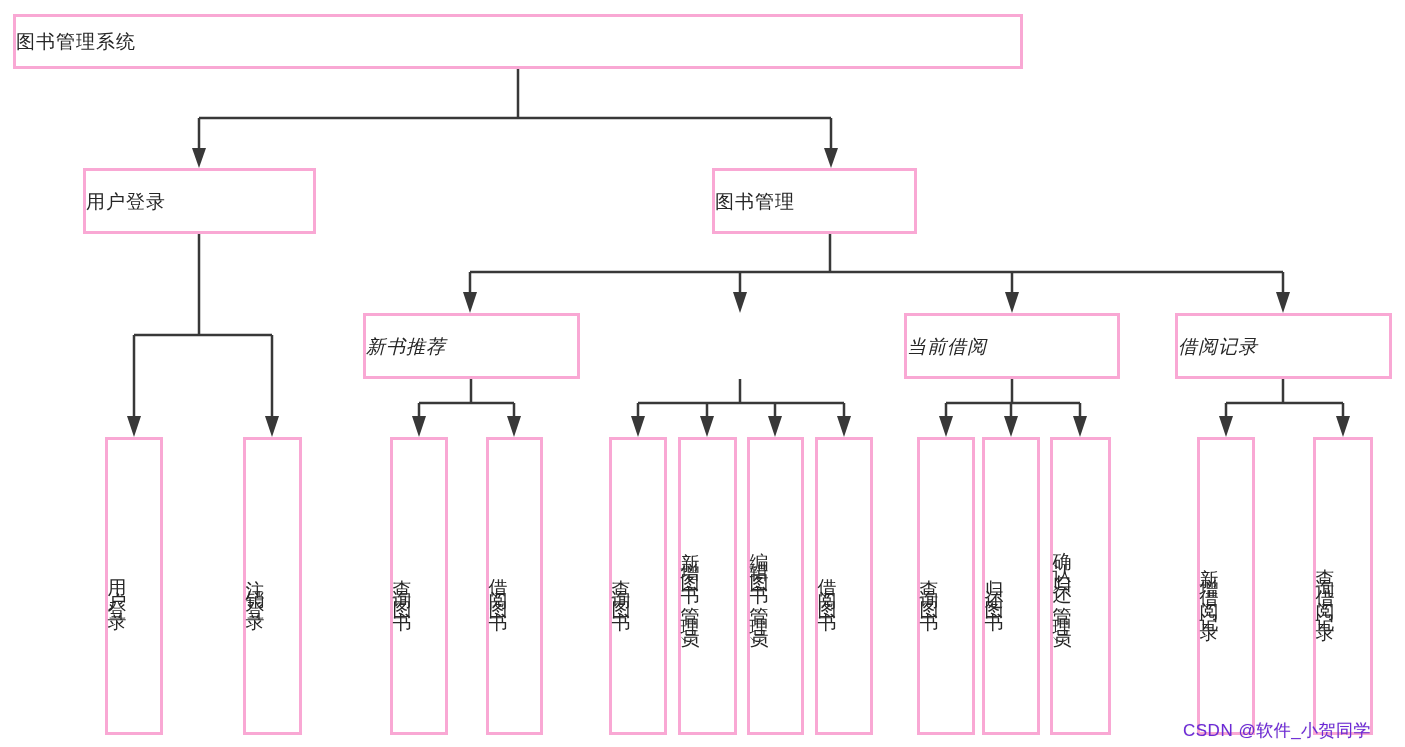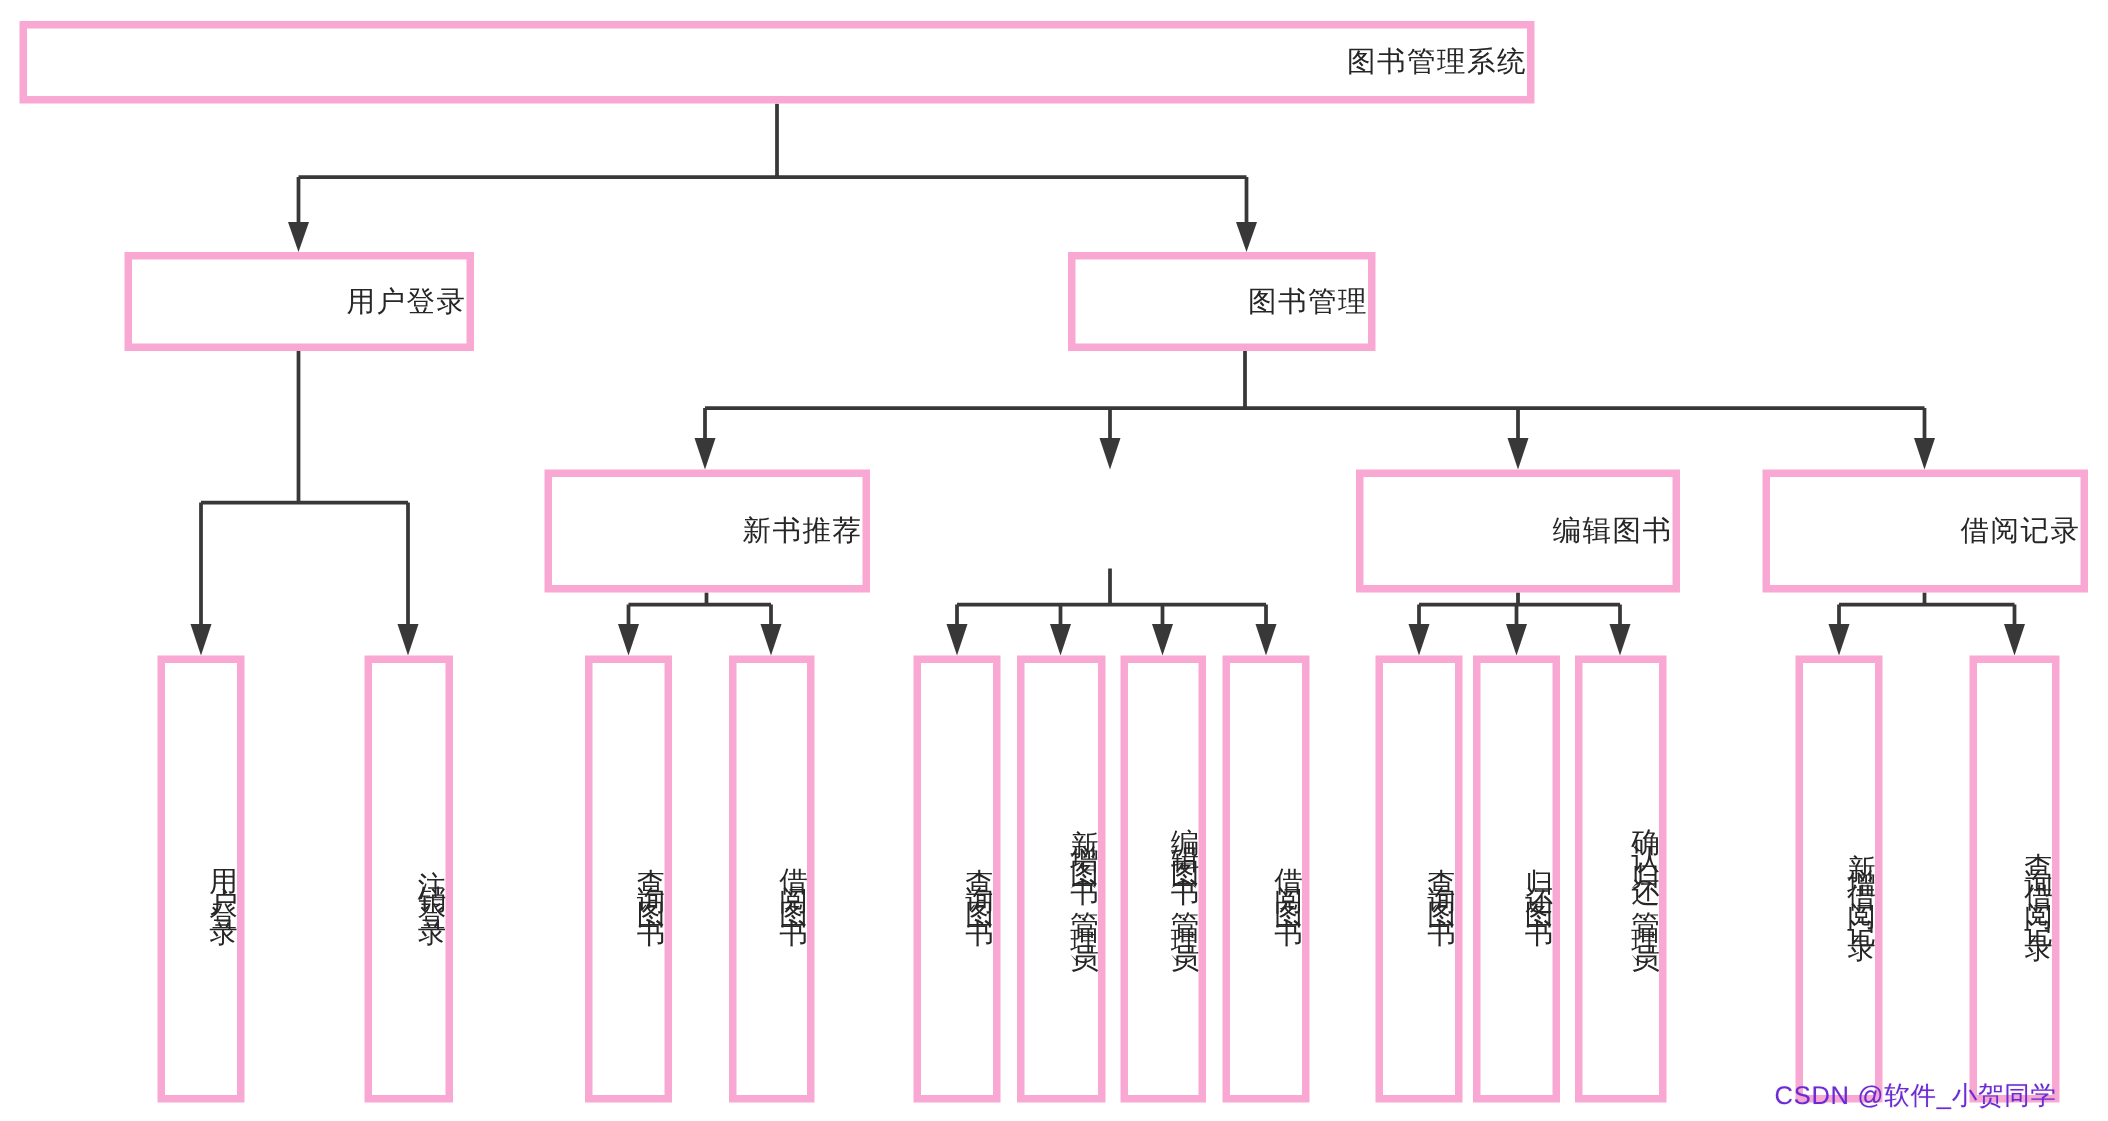--- a/index.html
+++ b/index.html
@@ -15,34 +15,34 @@
     background: #ffffff;
   }
   svg.connectors {
     position: absolute;
     left: 0; top: 0;
     width: 1405px; height: 747px;
   }
   .node {
     position: absolute;
     background: #ffffff;
-    border: 5px solid #f9a8d4;
+    border: 3px solid #f9a8d4;
     display: flex;
     align-items: center;
-    justify-content: flex-end;
+    justify-content: flex-start;
     color: #262626;
   }
   .node .label {
     font-size: 19px;
     letter-spacing: 1px;
     line-height: 1;
     white-space: nowrap;
   }
   .hbox2 { top: 168px; height: 66px; }
-  .hbox3 { top: 313px; height: 82px; }
+  .hbox3 { top: 313px; height: 66px; font-style: italic; }
   .vbox  { top: 437px; height: 298px; }
   .vbox .label {
     writing-mode: vertical-rl;
     text-orientation: mixed;
     letter-spacing: 11px;
     font-size: 19px;
     line-height: 1;
     white-space: nowrap;
   }
   .watermark {
@@ -110,21 +110,21 @@
     <span class="label">用户登录</span>
   </div>
   <div class="node hbox2" style="left:712px;width:205px">
     <span class="label">图书管理</span>
   </div>
 
   <div class="node hbox3" style="left:363px;width:217px">
     <span class="label">新书推荐</span>
   </div>
   <div class="node hbox3" style="left:904px;width:216px">
-    <span class="label">编辑图书</span>
+    <span class="label">当前借阅</span>
   </div>
   <div class="node hbox3" style="left:1175px;width:217px">
     <span class="label">借阅记录</span>
   </div>
 
   <div class="node vbox" style="left:105px;width:58px">
     <span class="label">用户登录</span>
   </div>
   <div class="node vbox" style="left:243px;width:59px">
     <span class="label">注销登录</span>

